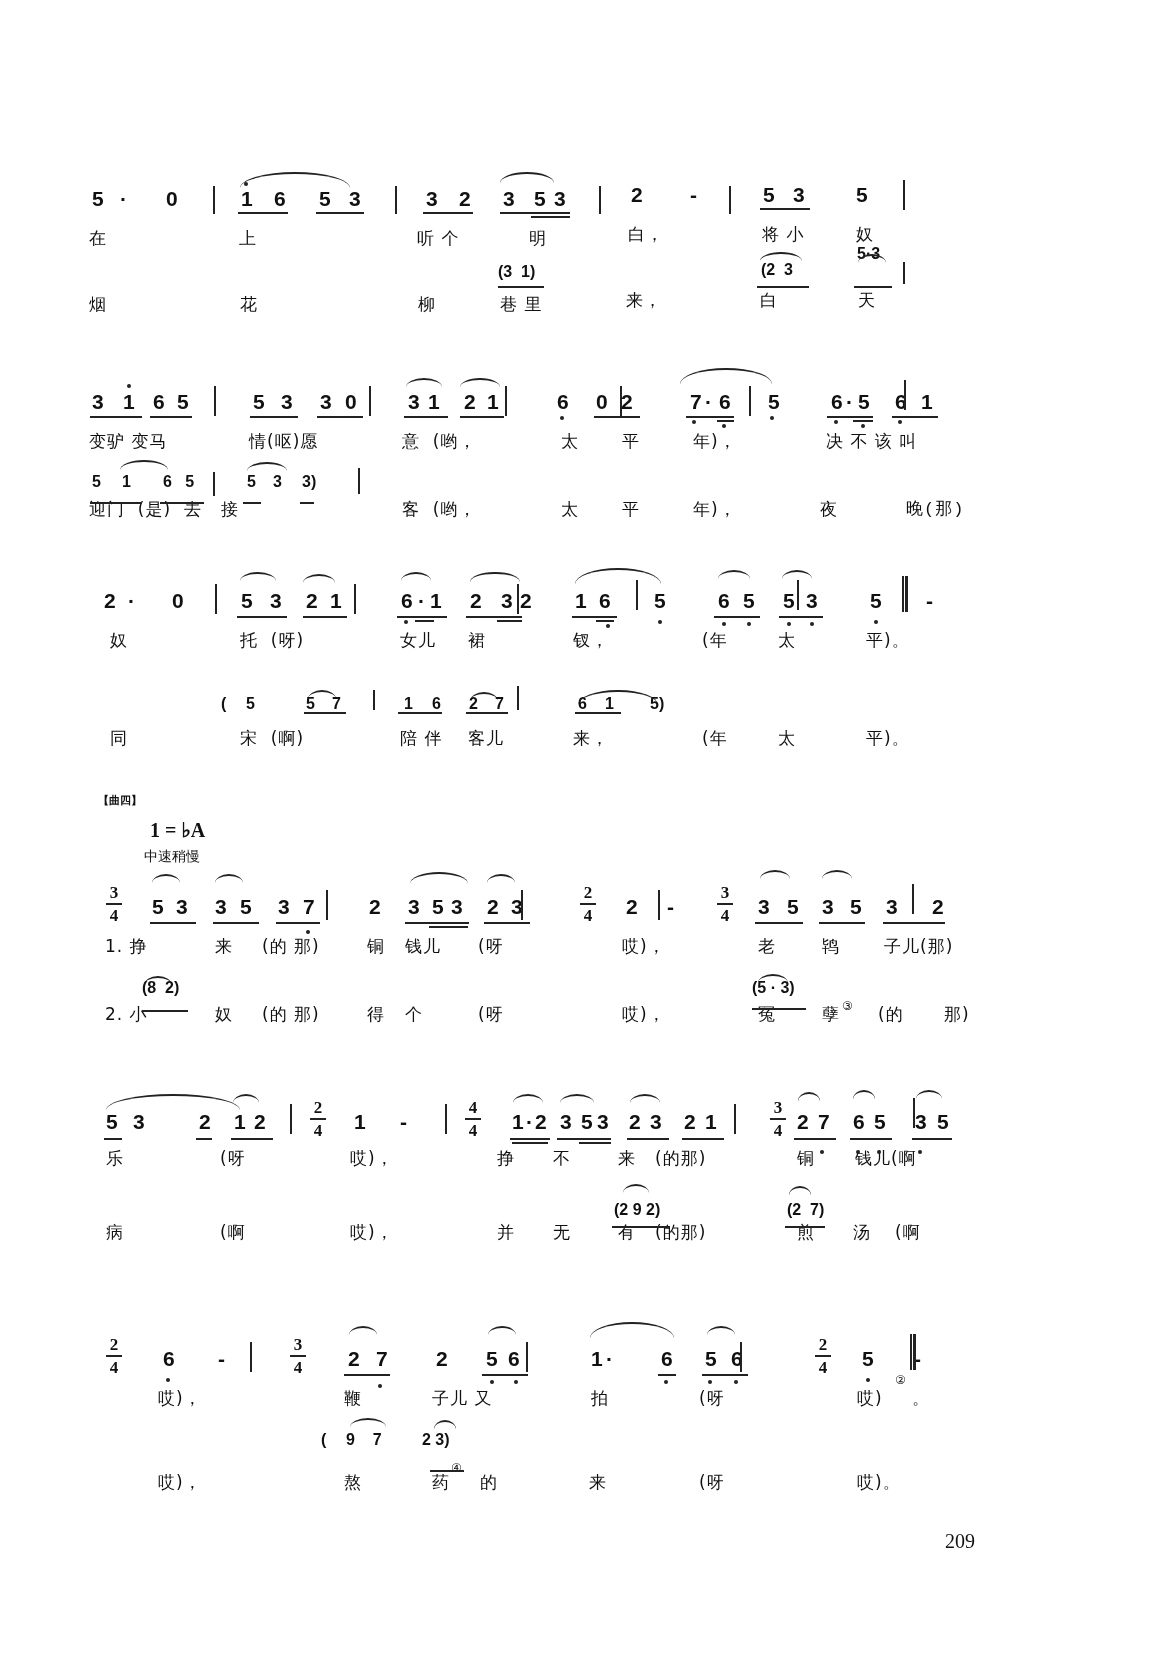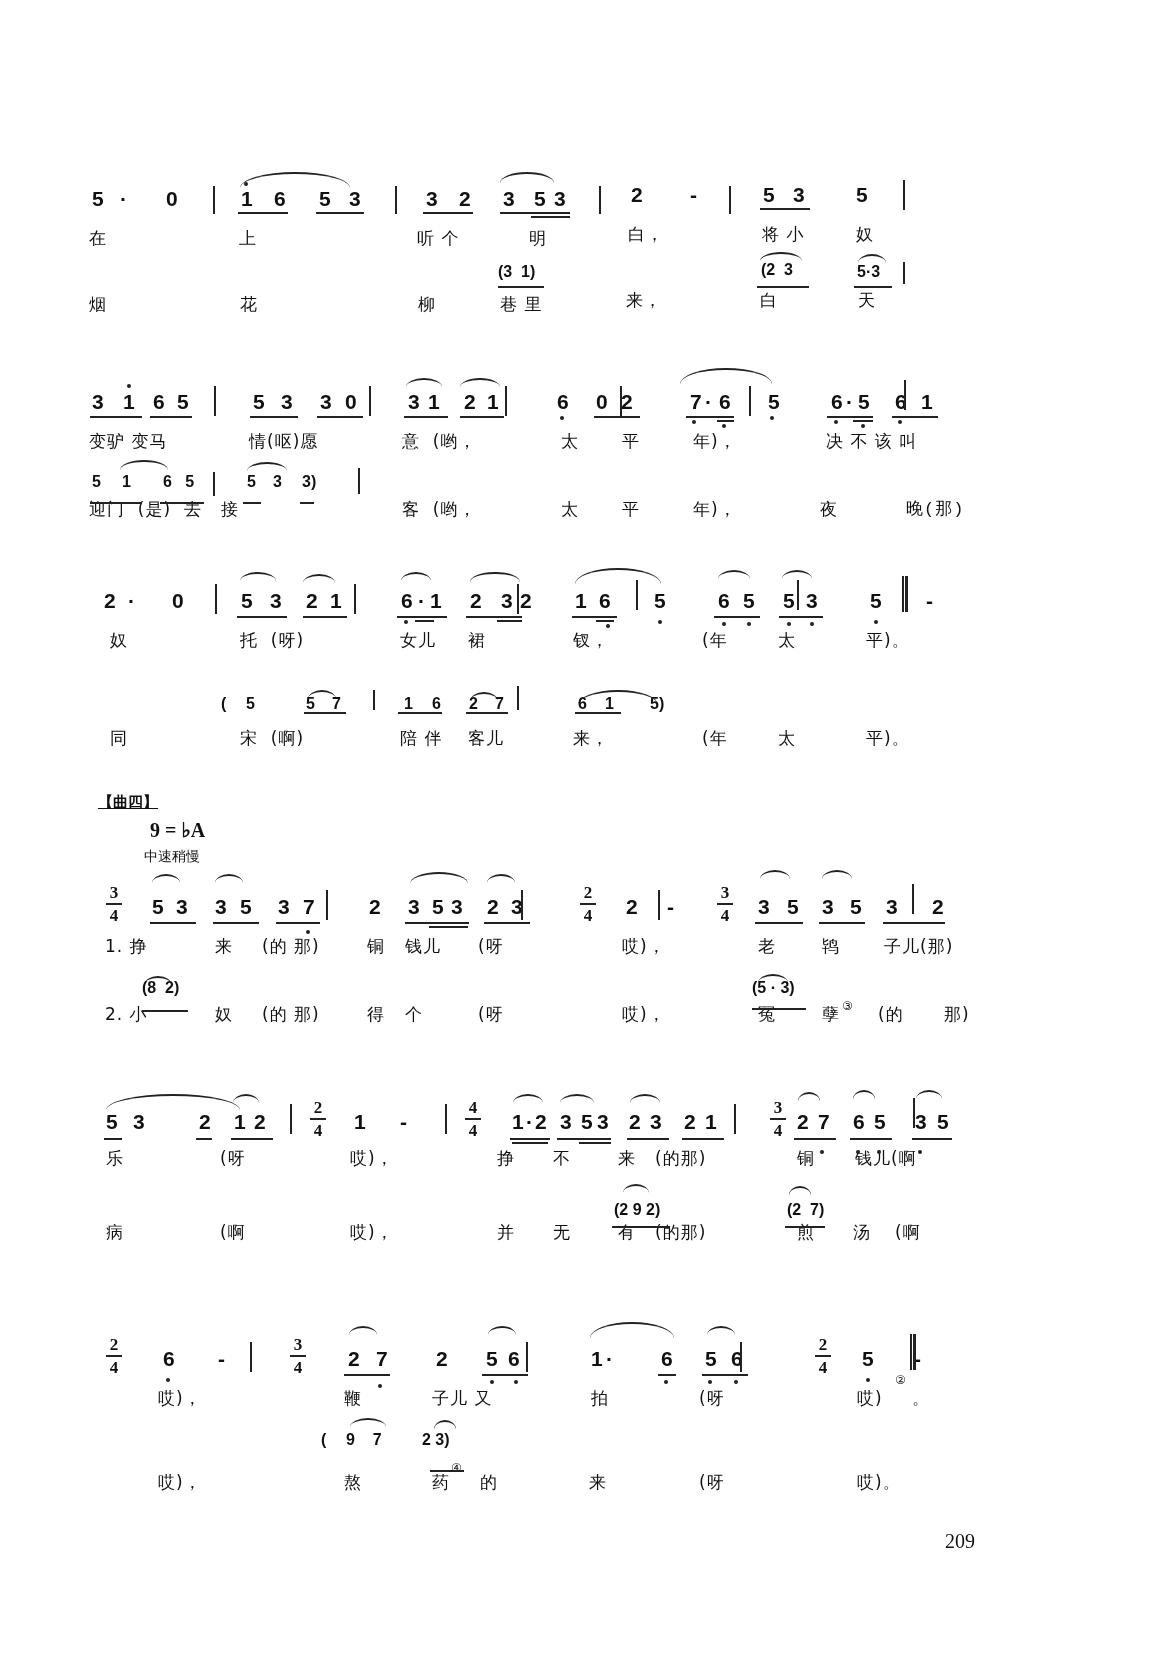--- a/index.html
+++ b/index.html
@@ -11,21 +11,21 @@
   .note-sm { font-family: "Liberation Sans", sans-serif; font-weight: bold; font-size: 16px; }
   .lyric { font-family: "DejaVu Sans", sans-serif; font-size: 17px; letter-spacing: 1px; }
   .bar { position: absolute; width: 2px; background: #222; }
   .dbar { position: absolute; width: 6px; border-left: 2px solid #222; border-right: 3px solid #222; box-sizing: border-box; }
   .ul { position: absolute; height: 2px; background: #222; }
   .slur { position: absolute; border-top: 2px solid #222; border-radius: 50% 50% 0 0 / 100% 100% 0 0; height: 8px; }
   .dot { position: absolute; width: 4px; height: 4px; background: #222; border-radius: 50%; }
   .ts { position: absolute; font-family: "Liberation Serif", serif; font-weight: bold; font-size: 17px; text-align: center; width: 16px; line-height: 1; }
   .ts .n { display: block; border-bottom: 2px solid #222; padding-bottom: 2px; }
   .ts .d { display: block; padding-top: 2px; }
-  .hdr { position: absolute; font-family: "DejaVu Sans", sans-serif; font-weight: bold; font-size: 15px; text-decoration: underline; }
+  .hdr { position: absolute; font-family: "DejaVu Sans", sans-serif; font-weight: bold; font-size: 11px; }
   .key { position: absolute; font-family: "Liberation Serif", serif; font-weight: bold; font-size: 20px; }
   .tempo { position: absolute; font-family: "DejaVu Sans", sans-serif; font-size: 14px; }
   .pageno { position: absolute; font-family: "Liberation Serif", serif; font-size: 20px; }
   .fn { font-size: 12px; vertical-align: super; }
 </style>
 </head>
 <body>
 
 <div class="page" id="page">
     <div class="tok note" style="left: 92px; top: 188px;">5</div>
@@ -47,21 +47,21 @@
     <div class="tok note" style="left: 856px; top: 184px;">5</div>
     <div class="tok lyric" style="left: 89px; top: 230px;">在</div>
     <div class="tok lyric" style="left: 239px; top: 230px;">上</div>
     <div class="tok lyric" style="left: 417px; top: 230px;">听 个</div>
     <div class="tok lyric" style="left: 529px; top: 230px;">明</div>
     <div class="tok lyric" style="left: 628px; top: 226px;">白，</div>
     <div class="tok lyric" style="left: 762px; top: 226px;">将 小</div>
     <div class="tok lyric" style="left: 856px; top: 226px;">奴</div>
     <div class="tok note-sm" style="left: 498px; top: 264px;">(3  1)</div>
     <div class="tok note-sm" style="left: 761px; top: 262px;">(2  3</div>
-    <div class="tok note-sm" style="left: 857px; top: 264px;">5·3</div>
+    <div class="tok note-sm" style="left: 857px; top: 246px;">5·3</div>
     <div class="tok lyric" style="left: 89px; top: 296px;">烟</div>
     <div class="tok lyric" style="left: 240px; top: 296px;">花</div>
     <div class="tok lyric" style="left: 418px; top: 296px;">柳</div>
     <div class="tok lyric" style="left: 500px; top: 296px;">巷 里</div>
     <div class="tok lyric" style="left: 626px; top: 292px;">来，</div>
     <div class="tok lyric" style="left: 760px; top: 292px;">白</div>
     <div class="tok lyric" style="left: 858px; top: 292px;">天</div>
     <div class="tok note" style="left: 92px; top: 391px;">3</div>
     <div class="tok note" style="left: 123px; top: 391px;">1</div>
     <div class="tok note" style="left: 153px; top: 391px;">6</div>
@@ -484,15 +484,15 @@
     <div class="dot" style="left: 378px; top: 1384px;"></div>
     <div class="dot" style="left: 490px; top: 1380px;"></div>
     <div class="dot" style="left: 514px; top: 1380px;"></div>
     <div class="dot" style="left: 664px; top: 1380px;"></div>
     <div class="dot" style="left: 708px; top: 1380px;"></div>
     <div class="dot" style="left: 734px; top: 1380px;"></div>
     <div class="dot" style="left: 866px; top: 1378px;"></div>
   </div>
 
 <div class="hdr" style="left:98px; top:793px;">【曲四】</div>
-<div class="key" style="left:150px; top:818px;">9 = ♭A</div>
+<div class="key" style="left:150px; top:818px;">1 = ♭A</div>
 <div class="tempo" style="left:144px; top:848px;">中速稍慢</div>
 <div class="pageno" style="left:945px; top:1530px;">209</div>
 
 </body></html>

